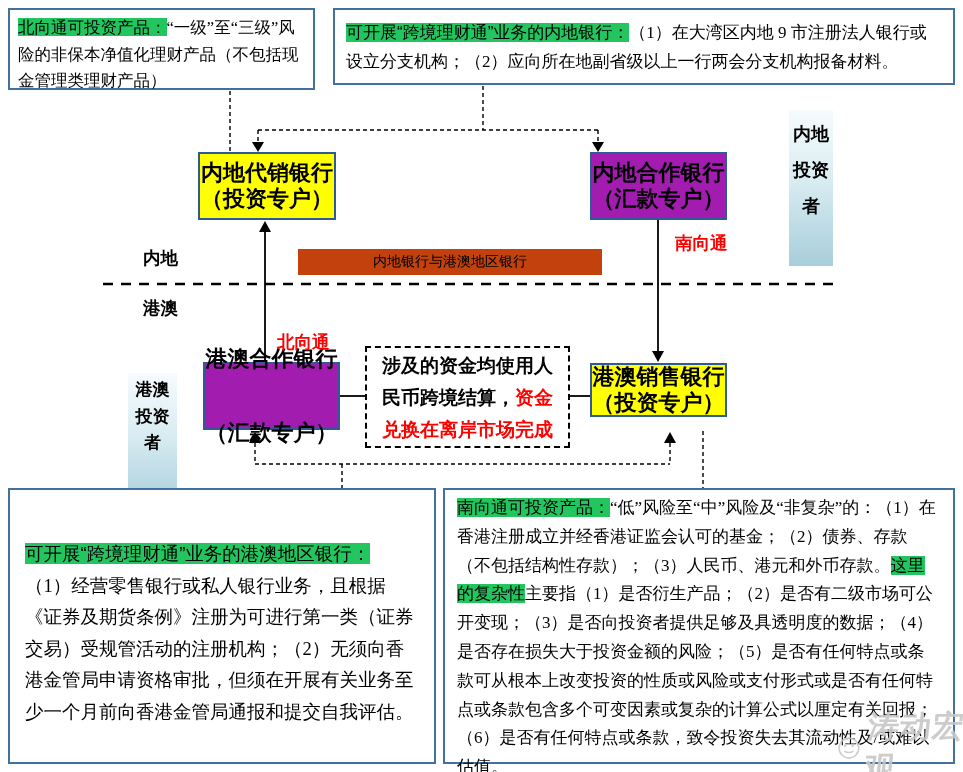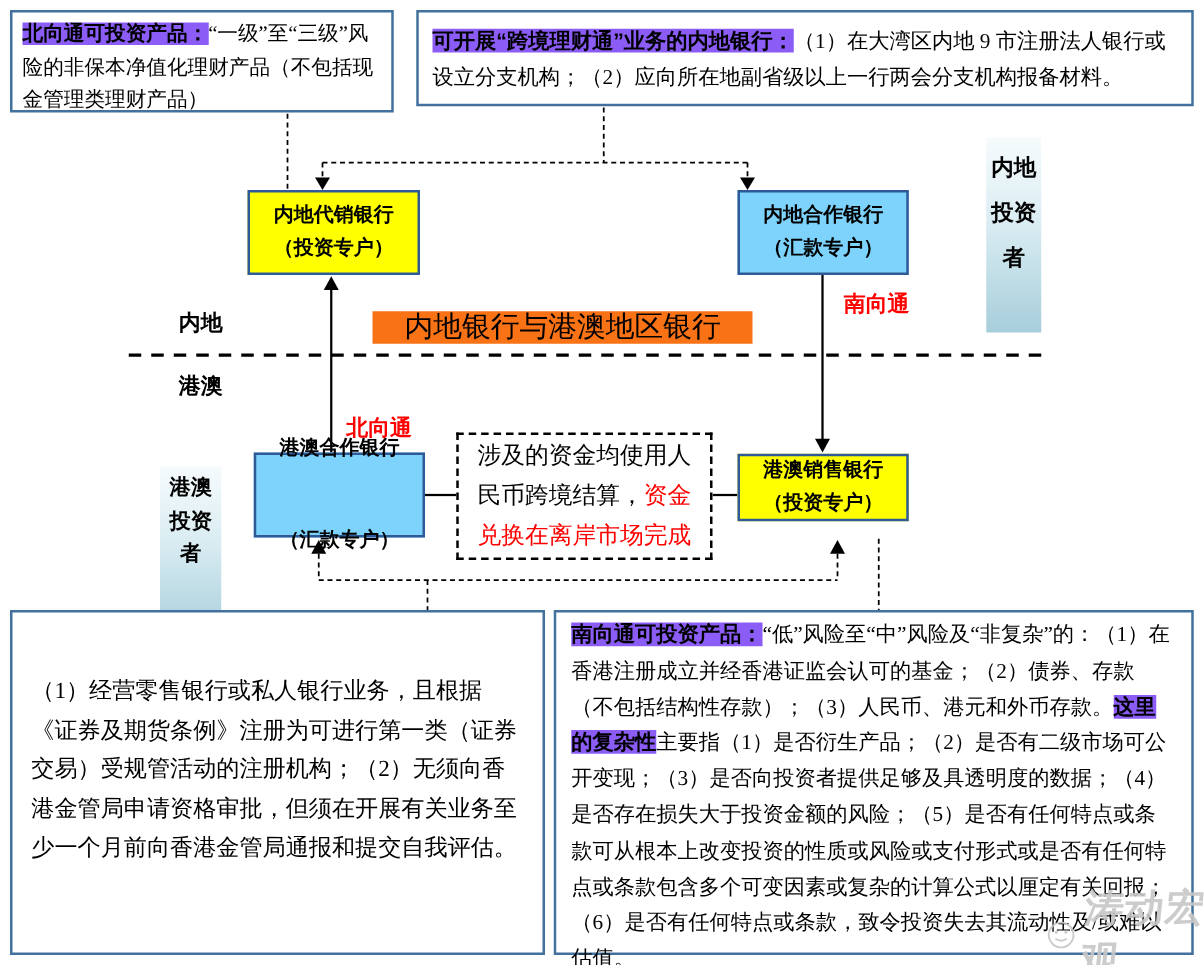--- a/index.html
+++ b/index.html
@@ -12,36 +12,36 @@
     overflow: hidden;
   }
   .abs { position: absolute; }
   .note-box {
     border: 2px solid #41719C;
     background: #ffffff;
     color: #000;
     z-index: 2;
   }
   .hl {
-    background: #8b5cf6;
-    font-weight: bold;
+    background: #22c55e;
+    font-weight: normal;
     font-family: "Liberation Sans", "DejaVu Sans", sans-serif;
   }
   .node {
     border: 2px solid #2E5B97;
     display: flex; flex-direction: column;
     align-items: center; justify-content: center;
     font-weight: bold;
-    font-size: 16px; line-height: 26px;
+    font-size: 22px; line-height: 26px;
     text-align: center;
     z-index: 2;
     font-family: "Liberation Sans", "DejaVu Sans", sans-serif;
   }
   .node.yellow { background: #FFFF00; }
-  .node.white  { background: #7dd3fc; font-family: Liberation Mono, monospace; }
+  .node.white  { background: #a21caf; }
   .v-panel {
     background: linear-gradient(180deg, #f6fbfd 0%, #d9ecf2 45%, #a7cedb 100%);
     text-align: center;
     font-weight: bold;
     word-break: break-all;
     z-index: 2;
     font-family: "Liberation Sans", "DejaVu Sans", sans-serif;
   }
   .region-label {
     font-weight: bold; font-size: 17.5px;
@@ -49,31 +49,31 @@
     font-family: "Liberation Sans", "DejaVu Sans", sans-serif;
   }
   .flow-label {
     color: #FF0000; font-weight: bold; font-size: 17.5px;
     z-index: 3;
     font-family: "Liberation Sans", "DejaVu Sans", sans-serif;
   }
   #divider-note {
     left: 298px; top: 249px; width: 304px;
     text-align: center;
-    font-size: 23px; line-height: 26px;
-    background: #f97316;
+    font-size: 14px; line-height: 26px;
+    background: #c2410c;
     z-index: 2;
   }
   #settlement-box {
     left: 365px; top: 346px; width: 205px; height: 102px;
     border: 2px dashed #000000;
     background: #ffffff;
-    display: flex; align-items: center; justify-content: center;
+    display: flex; align-items: flex-start; justify-content: center;
     text-align: center;
-    font-weight: normal; font-size: 19px; line-height: 32px;
+    font-weight: bold; font-size: 19px; line-height: 32px;
     z-index: 2; padding: 2px 6px;
     font-family: "Liberation Sans", "DejaVu Sans", sans-serif;
   }
   #settlement-box .red-part { color: #FF0000; }
   #connectors { left:0; top:0; z-index: 1; pointer-events: none; }
   #watermark {
     left: 836px; top: 706px; z-index: 4;
     display: flex; align-items: center; gap: 4px;
     color: #c7c7c7; opacity: .9;
   }
@@ -165,20 +165,21 @@
       <span>涉及的资金均使用人民币跨境结算，</span><span class="red-part">资金兑换在离岸市场完成</span>
     </div>
   </div>
 
   <div class="abs node yellow" style="left:590px; top:363px; width:137px; height:54px;">
     <div>港澳销售银行</div>
     <div>（投资专户）</div>
   </div>
 
   <div class="abs note-box" style="left:8px; top:488px; width:428px; height:276px; padding:48px 15px 10px; font-size:18.5px; line-height:31.5px;">
+    <div><span class="hl">可开展“跨境理财通”业务的港澳地区银行：</span></div>
     <div class="txt">（1）经营零售银行或私人银行业务，且根据《证券及期货条例》注册为可进行第一类（证券交易）受规管活动的注册机构；（2）无须向香港金管局申请资格审批，但须在开展有关业务至少一个月前向香港金管局通报和提交自我评估。</div>
   </div>
 
   <div class="abs note-box" style="left:443px; top:488px; width:512px; height:276px; padding:4px 12px; font-size:17px; line-height:28.8px;">
     <span class="hl">南向通可投资产品：</span><span class="txt">“低”风险至“中”风险及“非复杂”的：（1）在香港注册成立并经香港证监会认可的基金；（2）债券、存款（不包括结构性存款）；（3）人民币、港元和外币存款。</span><span class="hl">这里的复杂性</span><span class="txt">主要指（1）是否衍生产品；（2）是否有二级市场可公开变现；（3）是否向投资者提供足够及具透明度的数据；（4）是否存在损失大于投资金额的风险；（5）是否有任何特点或条款可从根本上改变投资的性质或风险或支付形式或是否有任何特点或条款包含多个可变因素或复杂的计算公式以厘定有关回报；（6）是否有任何特点或条款，致令投资失去其流动性及/或难以估值。</span>
   </div>
 
   <div id="watermark" class="abs">
     <svg width="34" height="34" viewBox="0 0 34 34">
       <circle cx="17" cy="17" r="13" fill="none" stroke="#c7c7c7" stroke-width="2"></circle>

